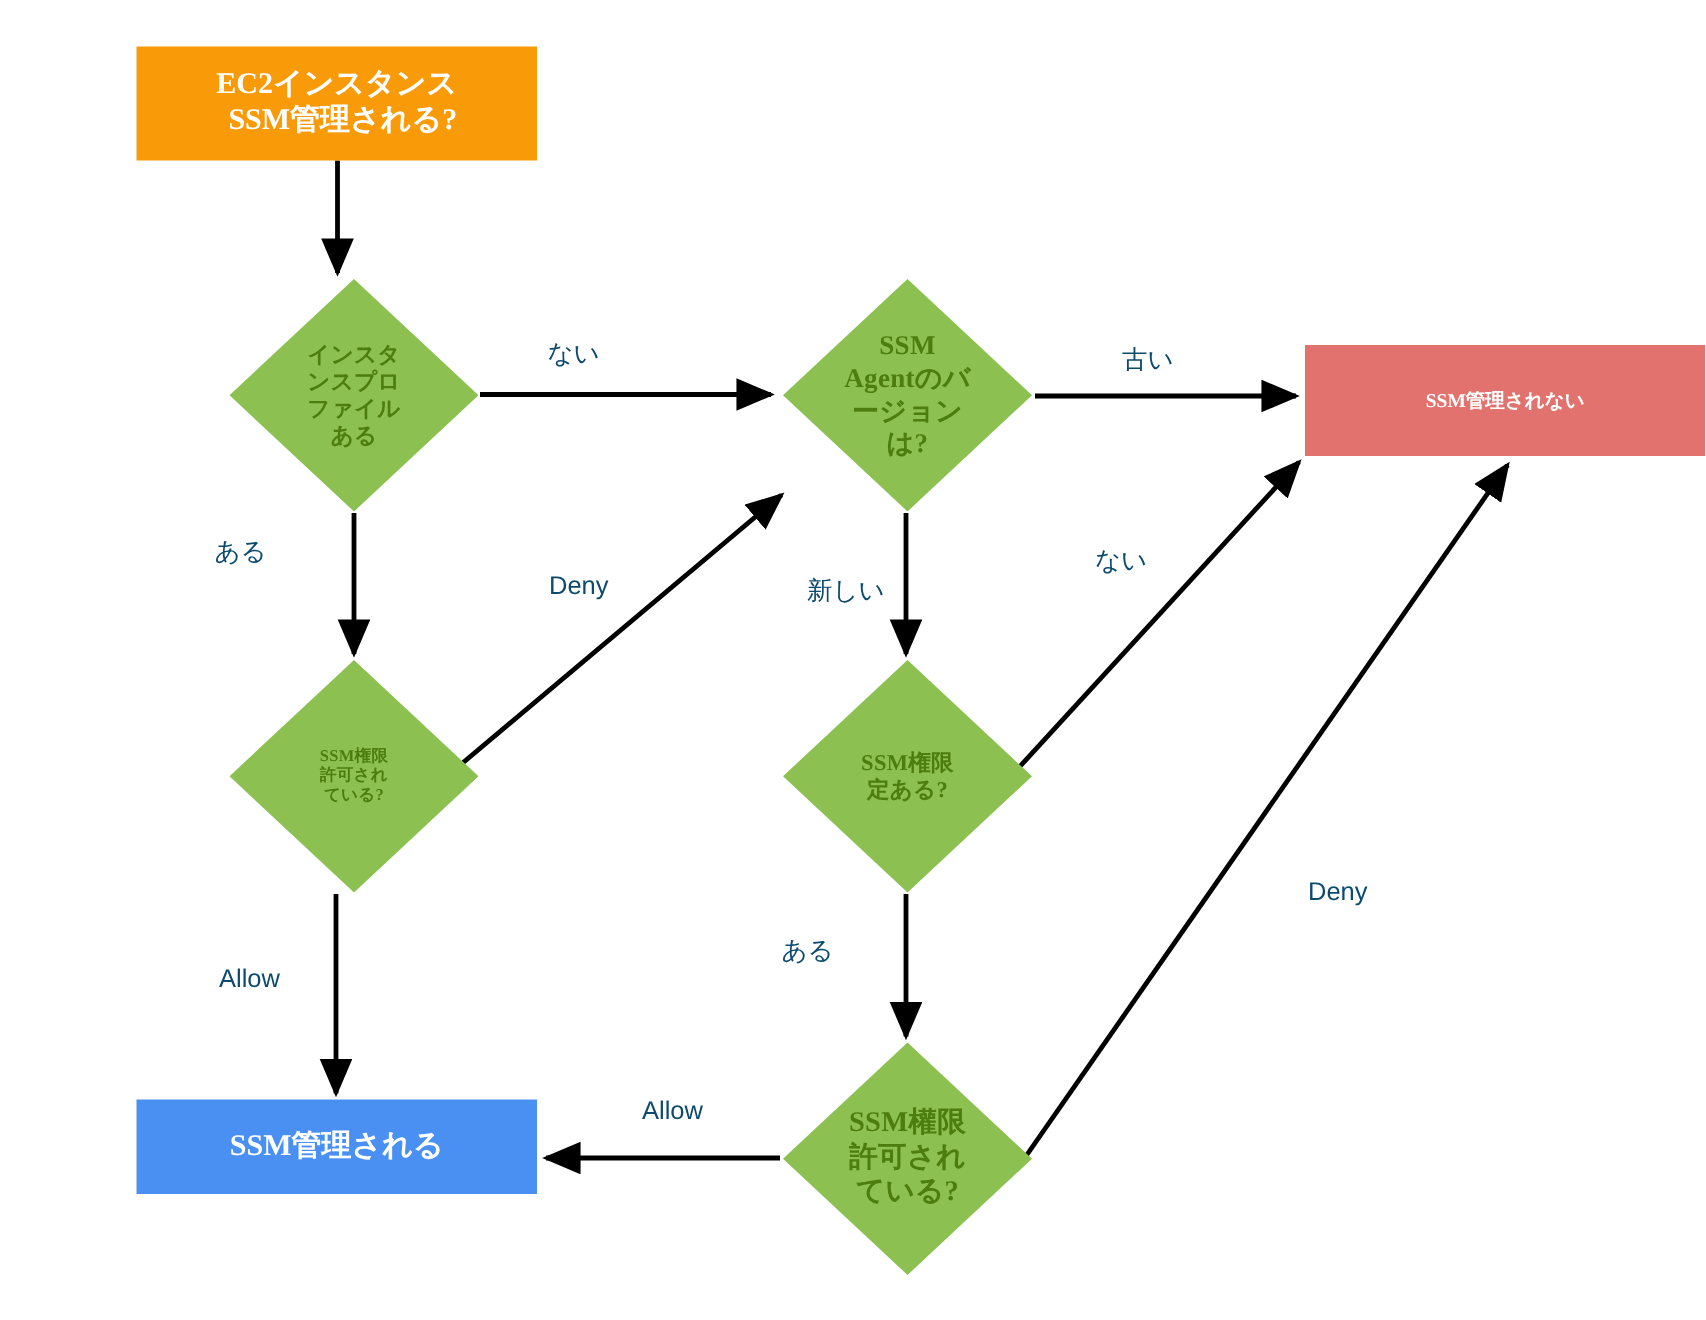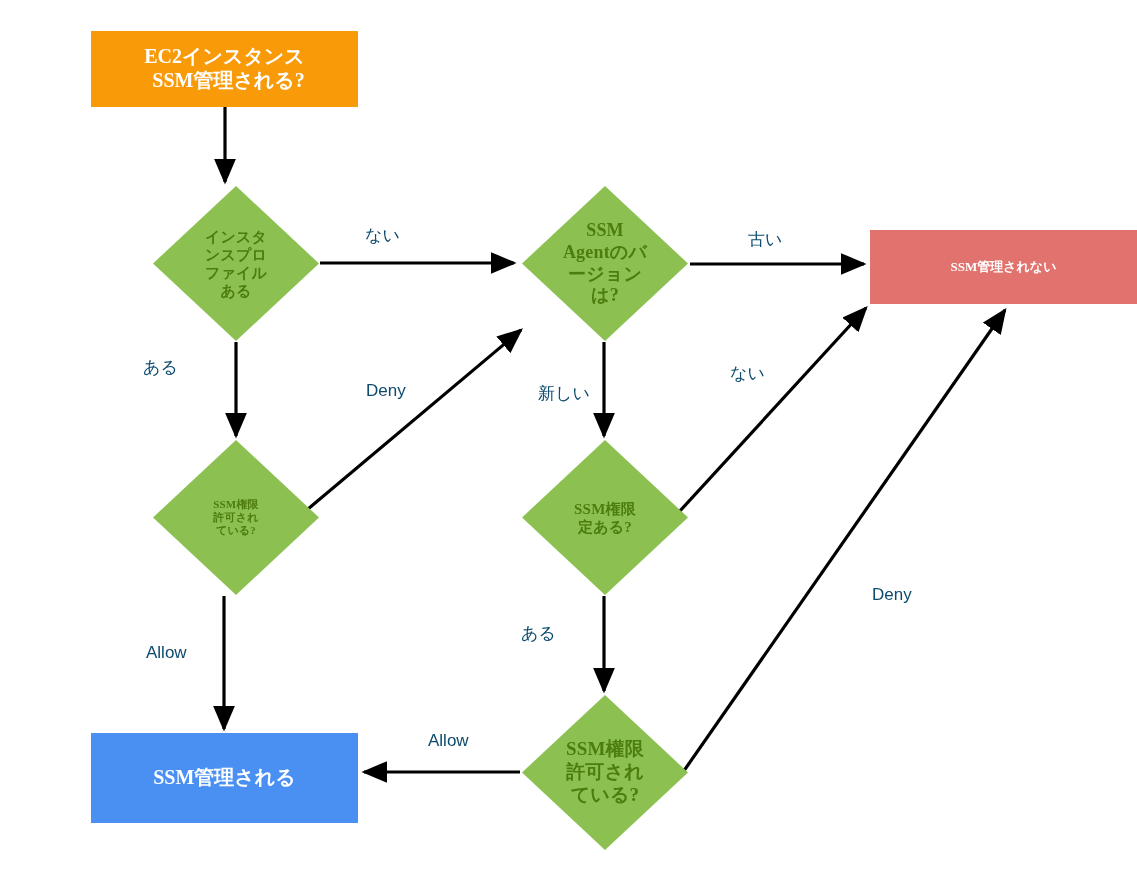--- a/index.html
+++ b/index.html
@@ -178,21 +178,21 @@
     </svg>
     <div class="diamond-label" style="font-size:19px;">
       <div>
         <div>SSM權限</div>
         <div>許可され</div>
         <div>ている?</div>
       </div>
     </div>
   </div>
 
-  <div class="node node-rect" style="left:91px; top:733px; width:267px; height:90px; background:#4A90F2; font-size:20px;">
+  <div class="node node-rect" style="left:91px; top:733px; width:267px; height:63px; background:#4A90F2; font-size:20px;">
     <div>SSM管理される</div>
   </div>
 
   <div class="edge-label" style="left:365px; top:224px;">ない</div>
 
   <div class="edge-label" style="left:143px; top:356px;">ある</div>
 
   <div class="edge-label" style="left:748px; top:228px;">古い</div>
 
   <div class="edge-label" style="left:538px; top:382px;">新しい</div>

